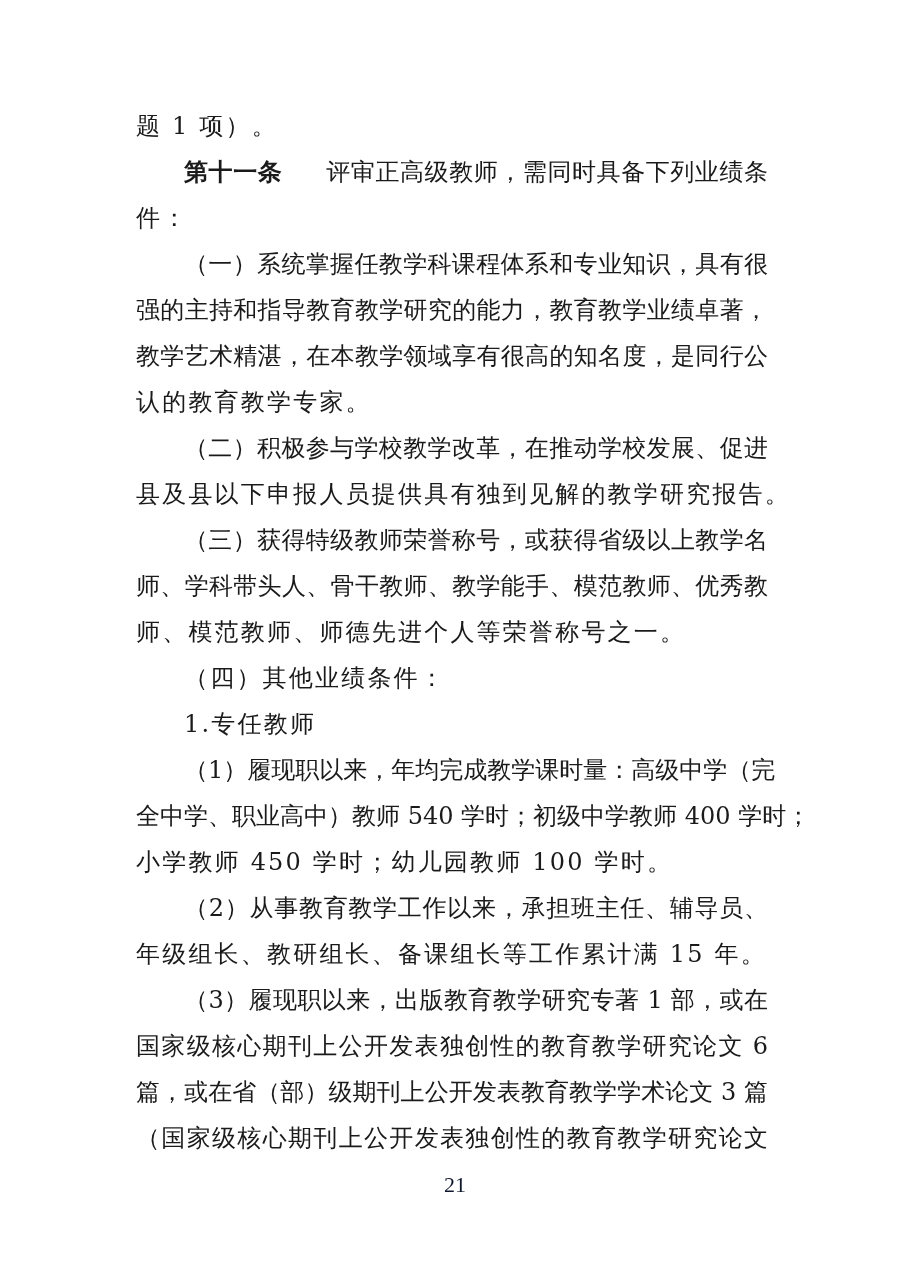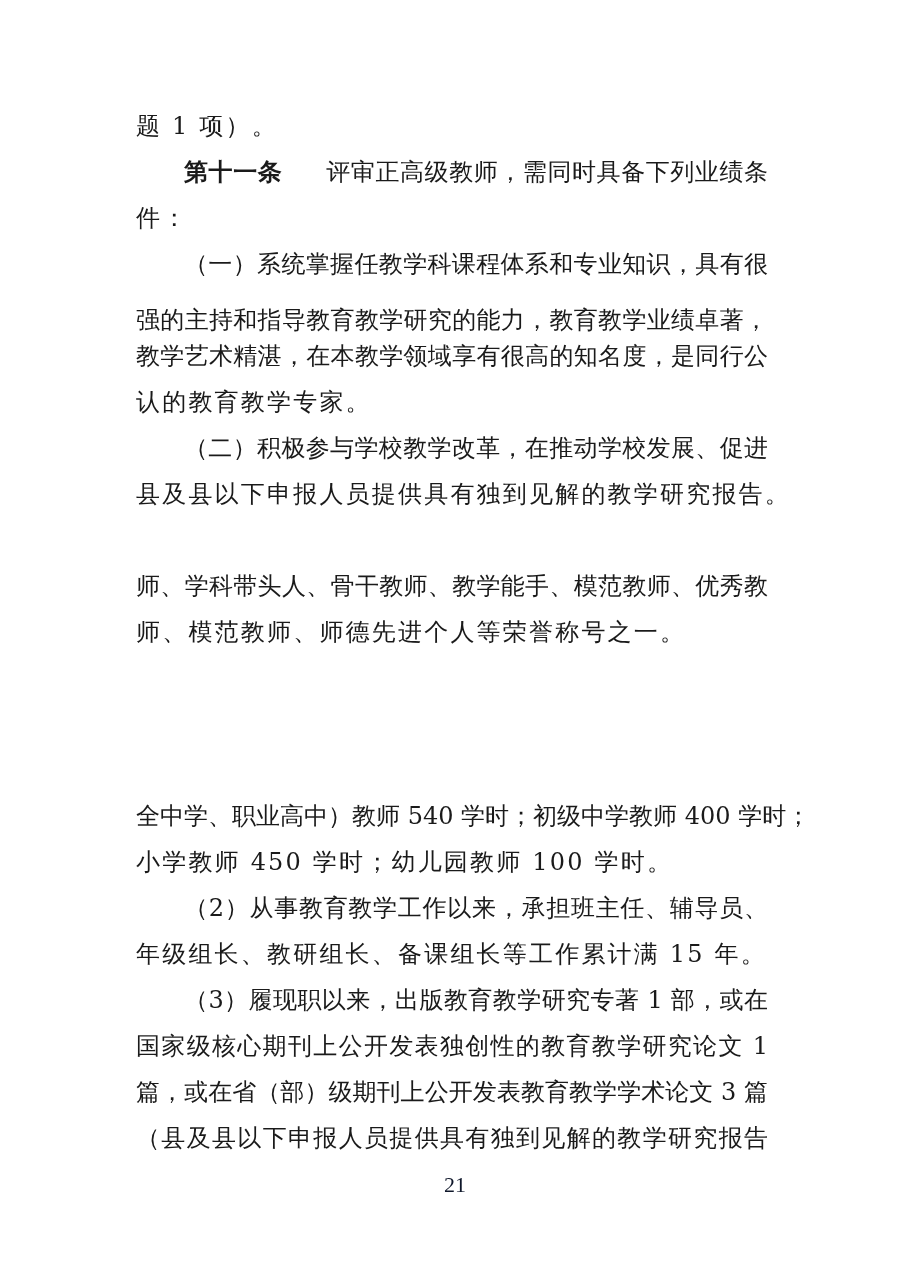--- a/index.html
+++ b/index.html
@@ -20,36 +20,40 @@
 <div class="page">
 
   <div class="line" style="top:106px">题 1 项）。</div>
 
   <div class="line indent justify" style="top:152px">
     <span class="article-head">第十一条</span><span>评审正高级教师，需同时具备下列业绩条</span>
   </div>
   <div class="line" style="top:198px">件：</div>
 
   <div class="line indent justify" style="top:244px">（一）系统掌握任教学科课程体系和专业知识，具有很</div>
-  <div class="line justify" style="top:300px">强的主持和指导教育教学研究的能力，教育教学业绩卓著，</div>
+  <div class="line justify" style="top:290px">强的主持和指导教育教学研究的能力，教育教学业绩卓著，</div>
   <div class="line justify" style="top:336px">教学艺术精湛，在本教学领域享有很高的知名度，是同行公</div>
   <div class="line" style="top:382px">认的教育教学专家。</div>
 
   <div class="line indent justify" style="top:428px">（二）积极参与学校教学改革，在推动学校发展、促进</div>
   <div class="line" style="top:474px">县及县以下申报人员提供具有独到见解的教学研究报告。</div>
 
+  <div class="line indent justify" style="top:520px">（三）获得特级教师荣誉称号，或获得省级以上教学名</div>
   <div class="line justify" style="top:566px">师、学科带头人、骨干教师、教学能手、模范教师、优秀教</div>
   <div class="line" style="top:612px">师、模范教师、师德先进个人等荣誉称号之一。</div>
 
+  <div class="line indent" style="top:658px">（四）其他业绩条件：</div>
+  <div class="line indent" style="top:704px">1.专任教师</div>
 
+  <div class="line indent justify" style="top:750px">（1）履现职以来，年均完成教学课时量：高级中学（完</div>
   <div class="line justify" style="top:796px">全中学、职业高中）教师 540 学时；初级中学教师 400 学时；</div>
   <div class="line" style="top:842px">小学教师 450 学时；幼儿园教师 100 学时。</div>
 
   <div class="line indent justify" style="top:888px">（2）从事教育教学工作以来，承担班主任、辅导员、</div>
   <div class="line" style="top:934px">年级组长、教研组长、备课组长等工作累计满 15 年。</div>
 
   <div class="line indent justify" style="top:980px">（3）履现职以来，出版教育教学研究专著 1 部，或在</div>
-  <div class="line justify" style="top:1026px">国家级核心期刊上公开发表独创性的教育教学研究论文 1</div>
+  <div class="line justify" style="top:1026px">国家级核心期刊上公开发表独创性的教育教学研究论文 6</div>
   <div class="line justify" style="top:1072px">篇，或在省（部）级期刊上公开发表教育教学学术论文 3 篇</div>
-  <div class="line justify" style="top:1118px">（县及县以下申报人员提供具有独到见解的教学研究报告</div>
+  <div class="line justify" style="top:1118px">（国家级核心期刊上公开发表独创性的教育教学研究论文</div>
 
   <div class="page-number">21</div>
 </div>
 
 </body></html>

